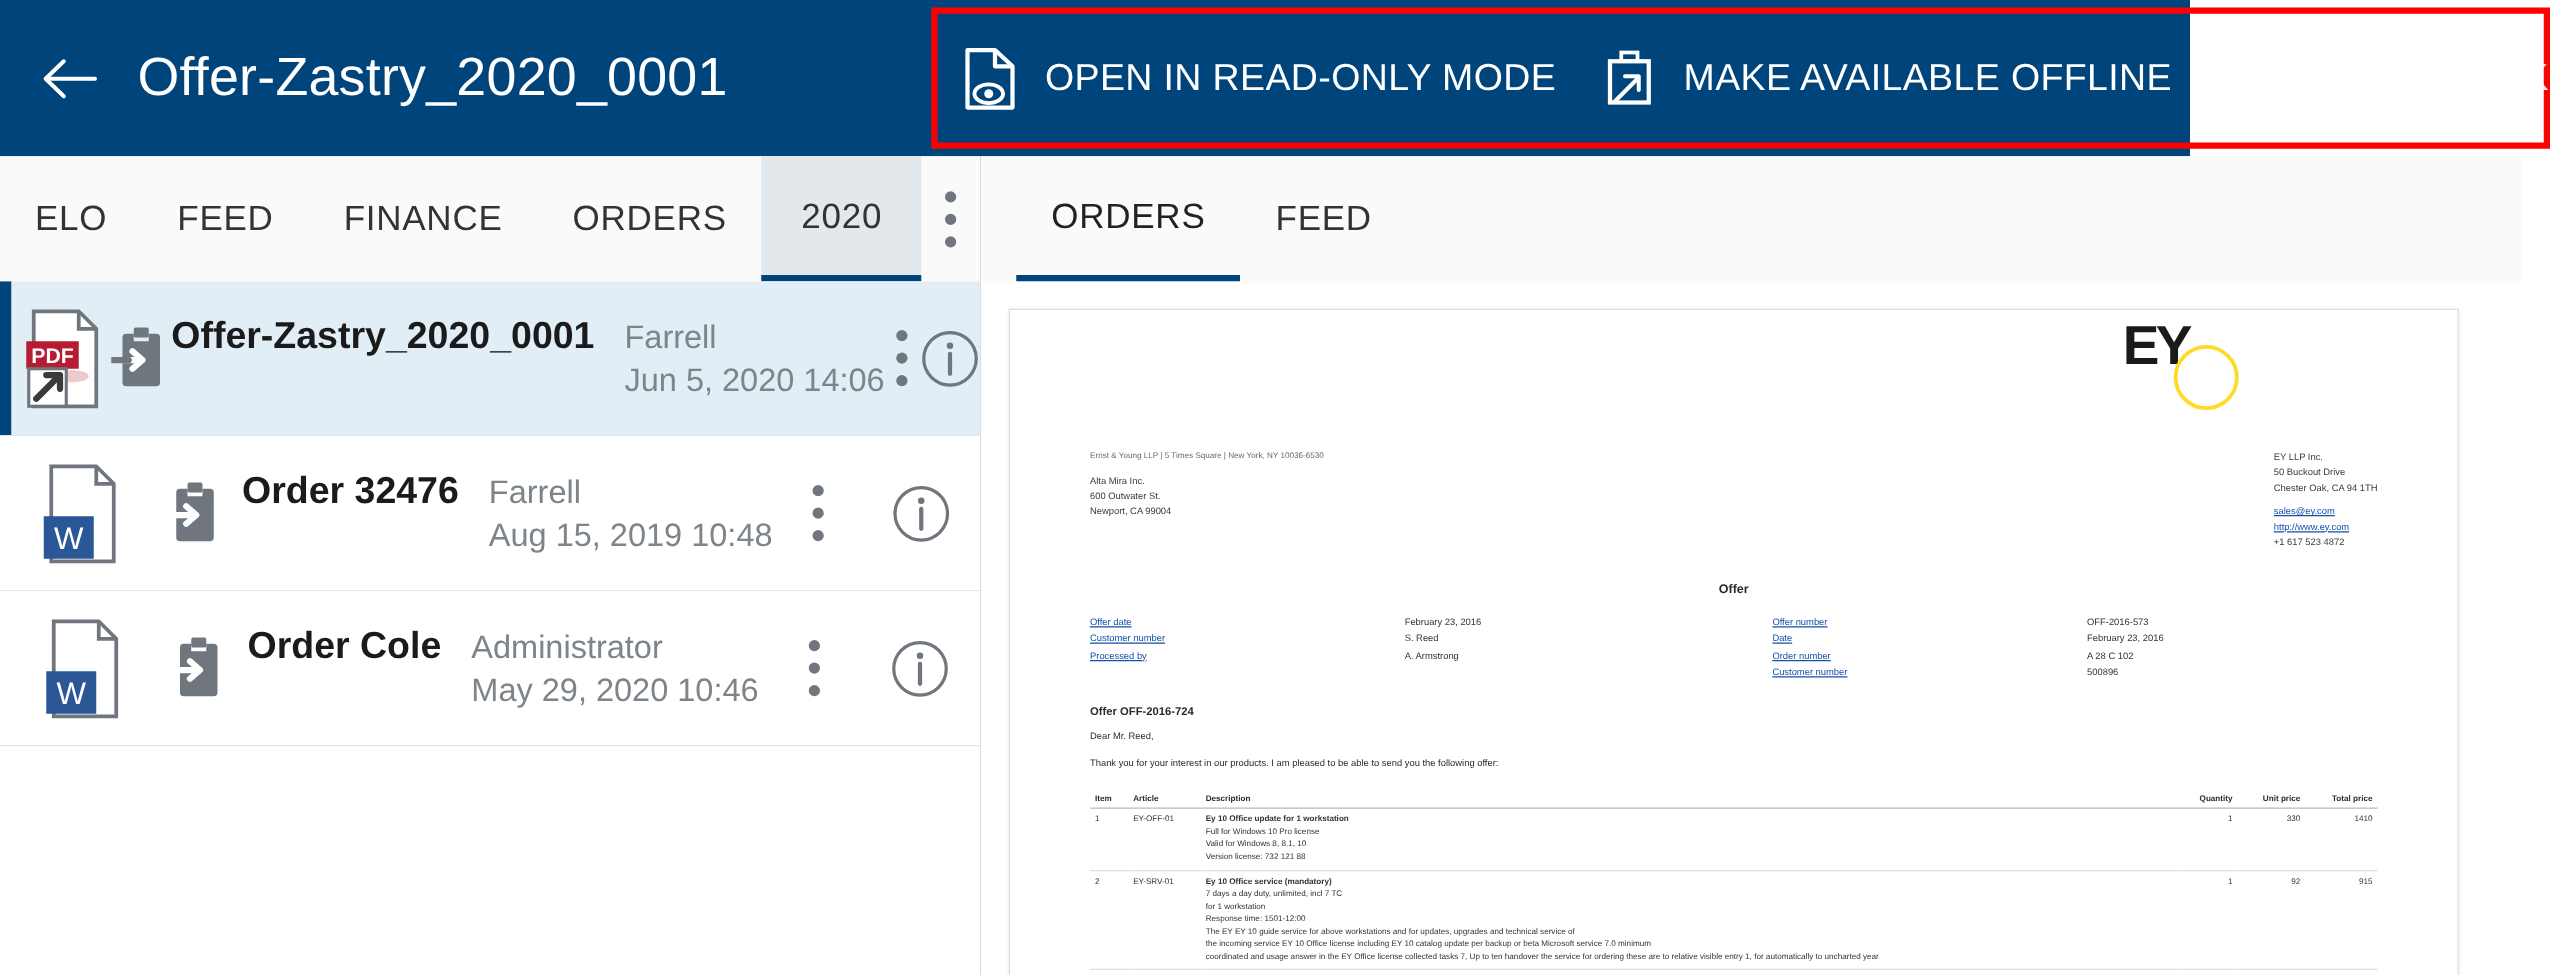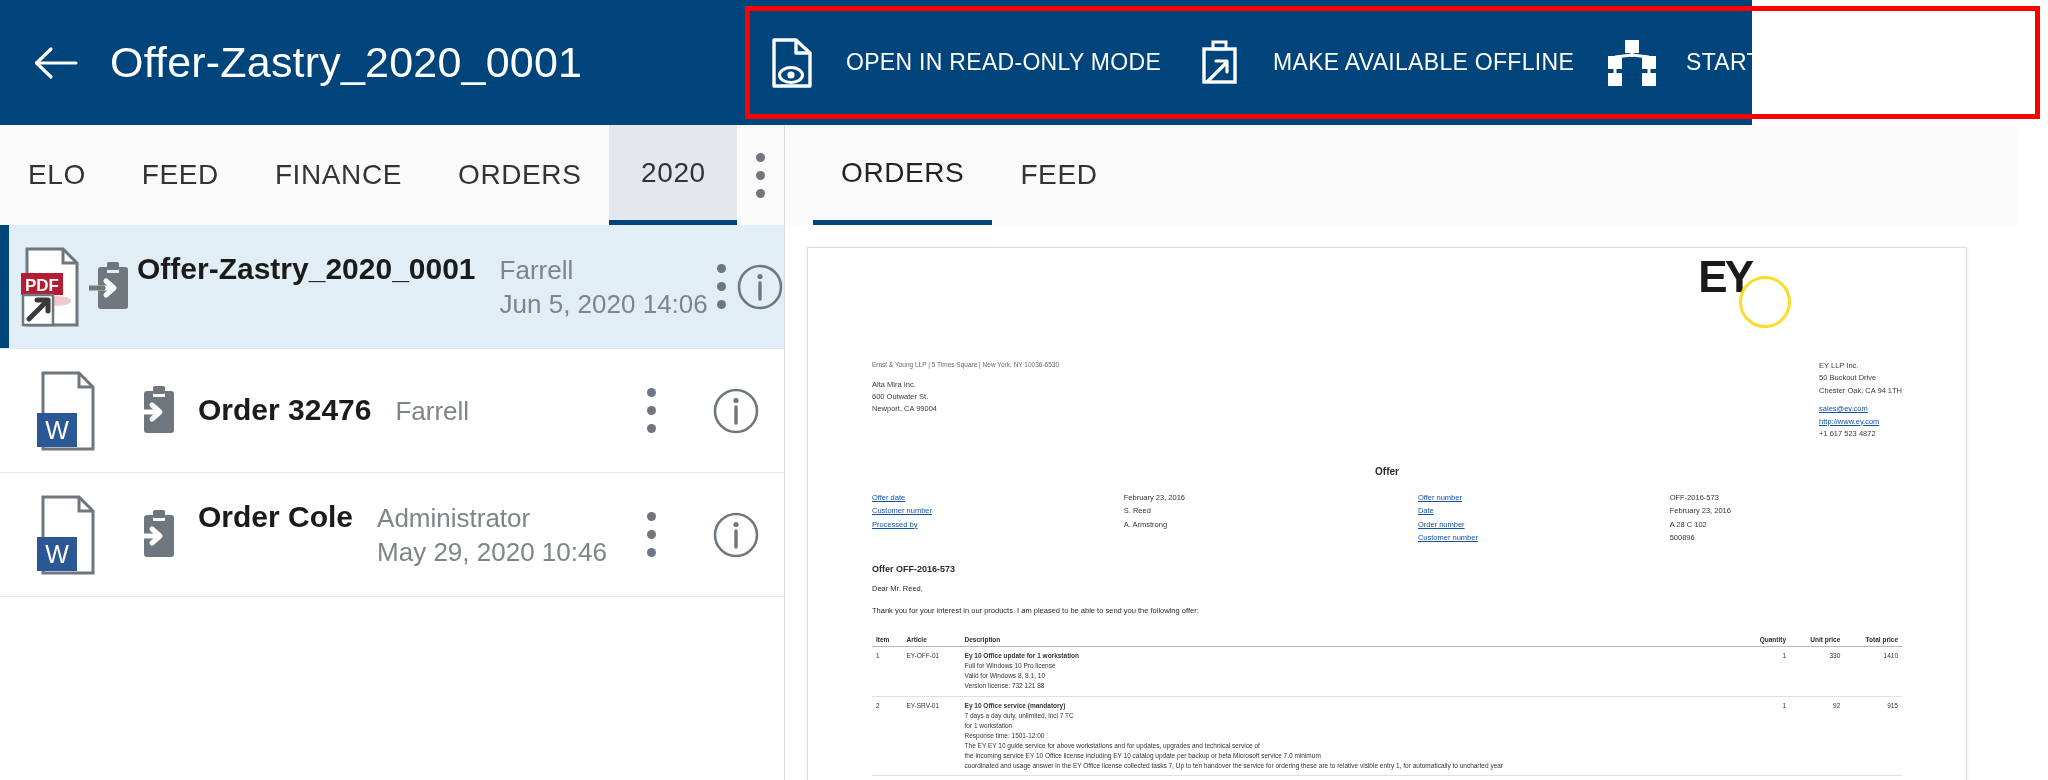--- a/index.html
+++ b/index.html
@@ -44,23 +44,23 @@
   .hdr-action {
     display: flex;
     align-items: center;
     height: 100%;
     padding: 0 16px;
     cursor: pointer;
     white-space: nowrap;
   }
   .hdr-action .lbl {
     color: #ffffff;
-    font-size: 23px;
+    font-size: 30px;
     letter-spacing: 0.3px;
-    margin-left: 28px;
+    margin-left: 18px;
   }
   .hdr-action .ico { display: flex; align-items: center; justify-content: center; width: 52px; height: 52px; }
 
   
   .body-area { display: flex; flex: 1; min-height: 0; background: #fff; border-radius: 15px; }
   .left-pane { width: 785px; display: flex; flex-direction: column; border-right: 1px solid #d8dde2; background:#fff; }
   .right-pane { flex: 1; display: flex; flex-direction: column; background: #fff; }
 
   
   .tabbar {
@@ -302,20 +302,21 @@
               <rect x="18" y="1" width="12" height="8" rx="1.5" fill="#6f767d"></rect>
               <path d="M12 6 h6 v6 h12 v-6 h6 a3 3 0 0 1 3 3 v36 a3 3 0 0 1 -3 3 h-24 a3 3 0 0 1 -3 -3 v-36 a3 3 0 0 1 3 -3 z" fill="#6f767d"></path>
               <path d="M5 27 h18" stroke="#ffffff" stroke-width="5" stroke-linecap="round"></path>
               <path d="M17 20 L25 27 L17 34" fill="none" stroke="#ffffff" stroke-width="5" stroke-linejoin="round" stroke-linecap="round"></path>
             </svg>
           </div>
           <div class="row-inline">
             <div class="name">Order 32476</div>
             <div class="meta">
               <div class="m1">Farrell</div>
+              <div class="m2">Aug 15, 2019 10:48</div>
             </div>
           </div>
           <div class="spacer"></div>
           <div class="rowkebab">
             <i></i>
             <i></i>
             <i></i>
           </div>
           <div class="info">
             <svg width="48" height="48" viewBox="0 0 48 48">
@@ -430,21 +431,21 @@
                   <span class="k">Order number</span>
                   <span class="v">A 28 C 102</span>
                 </div>
               <div class="kv">
                   <span class="k">Customer number</span>
                   <span class="v">500896</span>
                 </div>
             </div>
           </div>
 
-          <div class="pv-offerno">Offer OFF-2016-573</div>
+          <div class="pv-offerno">Offer OFF-2016-724</div>
           <div class="pv-para blur">Dear Mr. Reed,</div>
           <div class="pv-para blur">Thank you for your interest in our products. I am pleased to be able to send you the following offer:</div>
 
           <table class="pv-table blur">
             <thead>
               <tr>
                 <th>Item</th>
                 <th>Article</th>
                 <th>Description</th>
                 <th class="num">Quantity</th>

